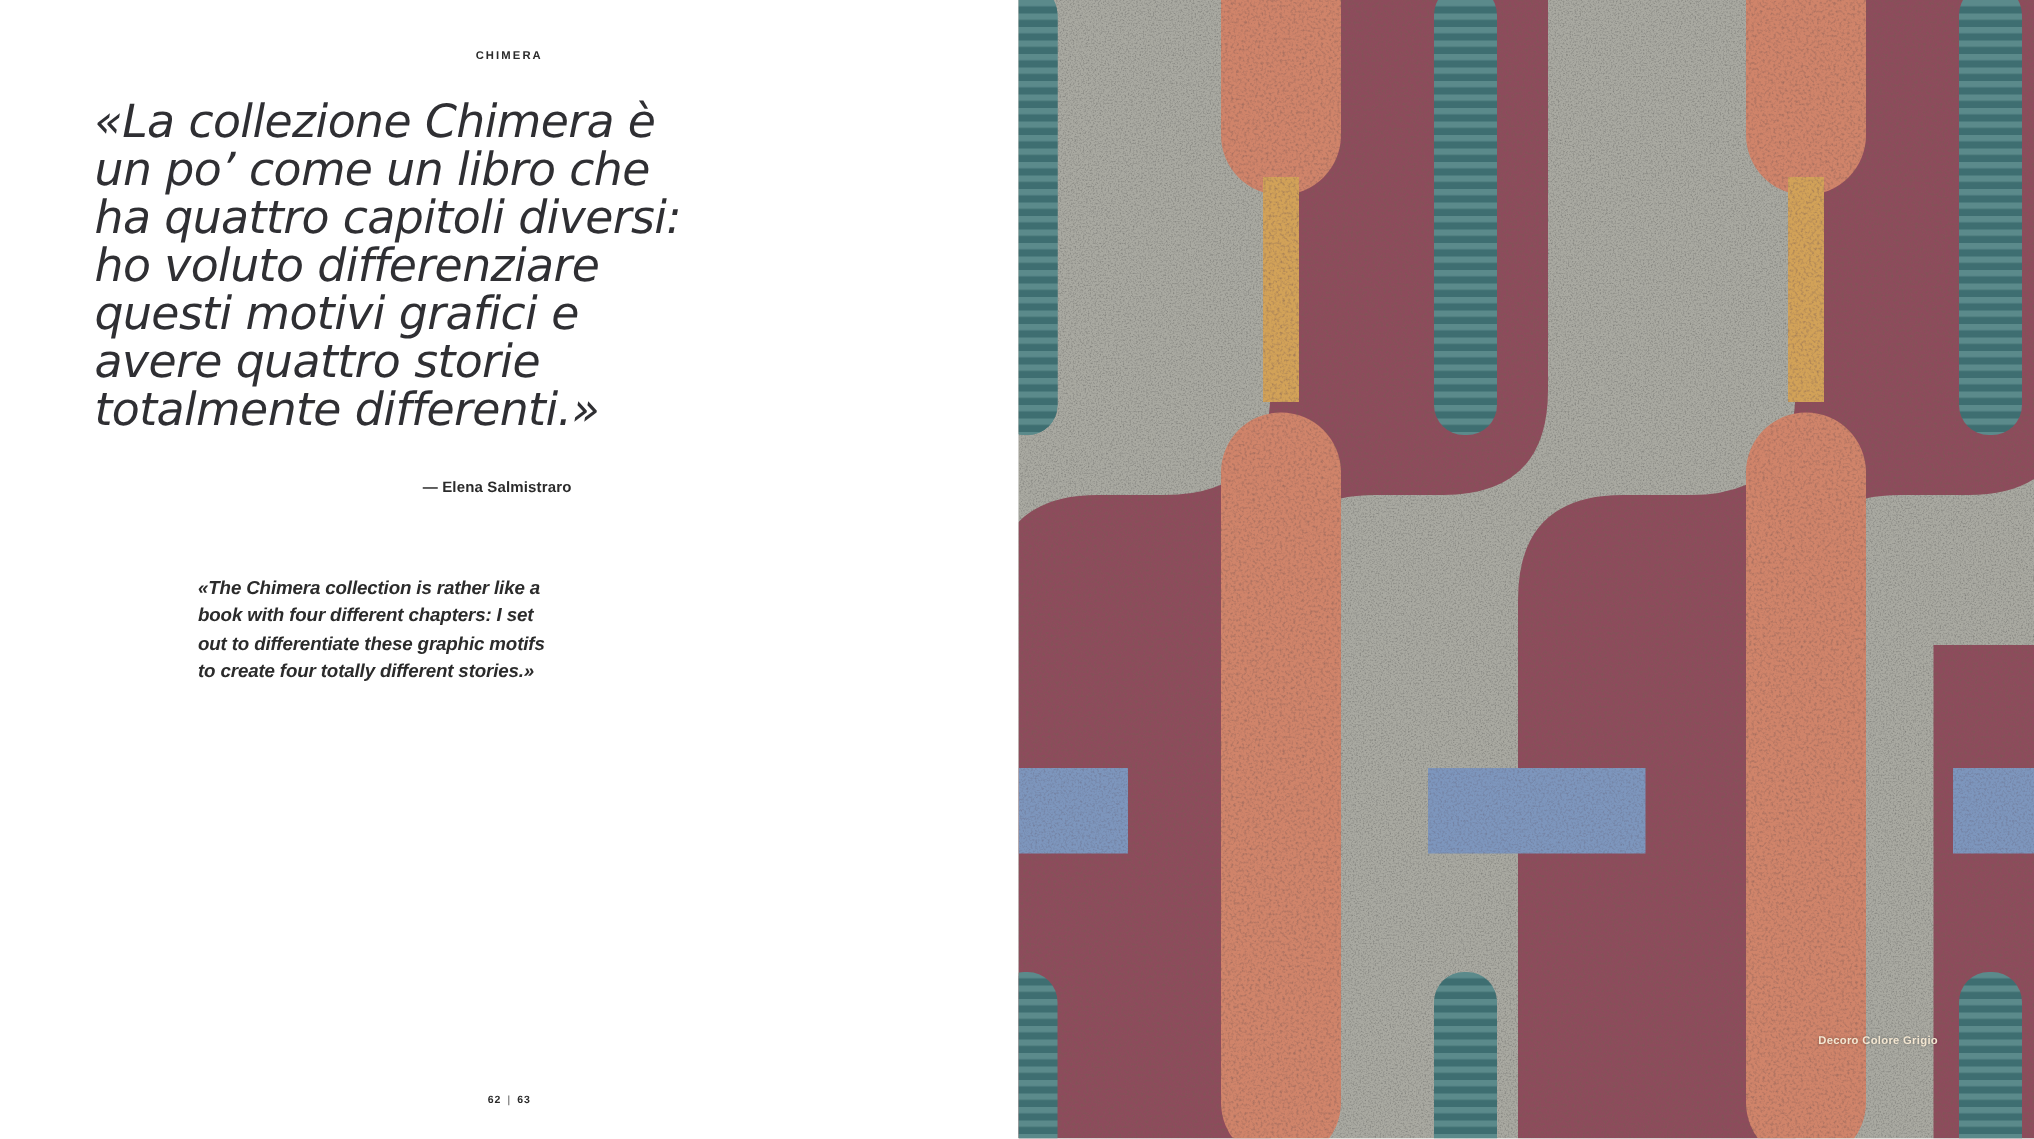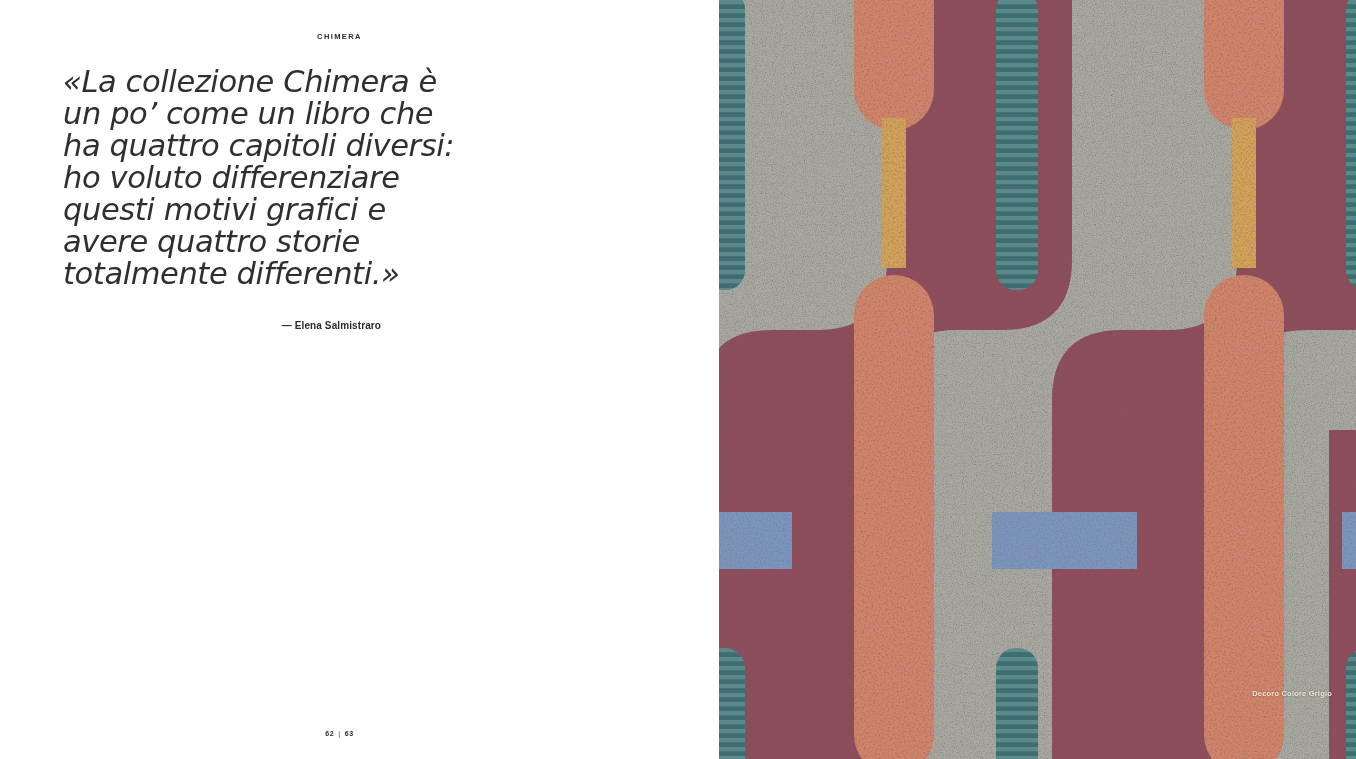--- a/index.html
+++ b/index.html
@@ -10,21 +10,20 @@
     overflow: hidden;
     background: #ffffff;
     font-family: "Liberation Sans", sans-serif;
   }
 
   .spread {
     position: relative;
     width: 1240px;
     height: 759px;
     display: flex;
-    gap: 40px;
   }
 
   
   .page-left {
     position: relative;
     width: 679px;
     height: 759px;
     background: #ffffff;
     flex: 0 0 679px;
   }
@@ -124,20 +123,21 @@
 <div class="spread">
 
   <div class="page-left">
 
     <div class="eyebrow">CHIMERA</div>
 
     <div class="pull-quote">«La collezione Chimera è un po’ come un libro che ha quattro capitoli diversi: ho voluto differenziare questi motivi grafici e avere quattro storie totalmente differenti.»</div>
 
     <div class="attribution">— Elena Salmistraro</div>
 
+    <div class="translation">«The Chimera collection is rather like a book with four different chapters: I set out to differentiate these graphic motifs to create four totally different stories.»</div>
 
     <div class="folio">
       <span>62</span><span class="sep">|</span><span>63</span>
     </div>
   </div>
 
   <div class="page-right">
     <svg class="art-svg" viewBox="0 0 677 759" preserveAspectRatio="xMidYMid slice">
       <defs>
         <filter id="speckle">

